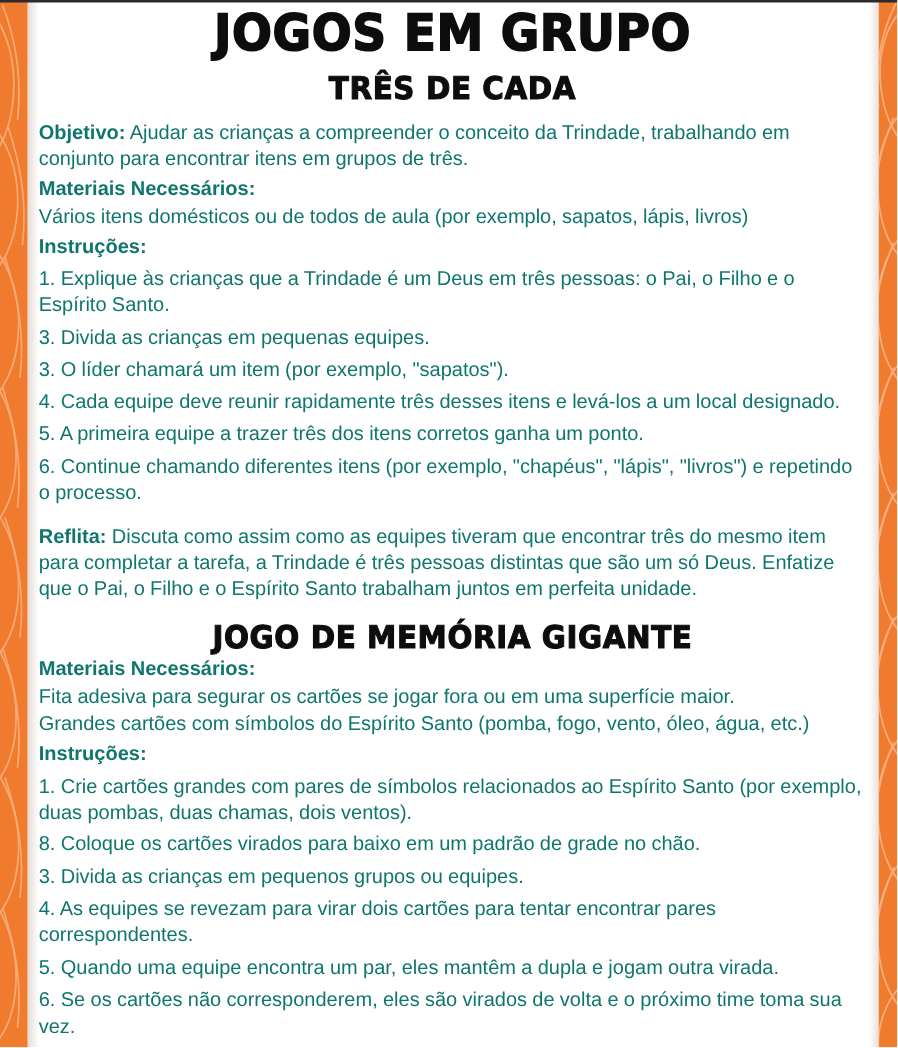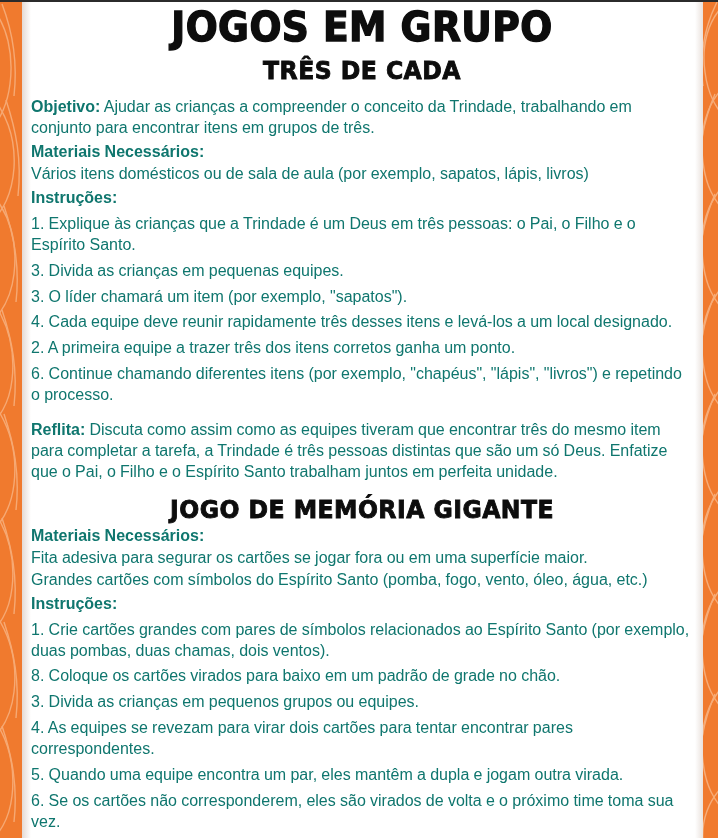--- a/index.html
+++ b/index.html
@@ -186,29 +186,29 @@
     <h1 class="title-main">JOGOS EM GRUPO</h1>
 
     <section>
 
       <h2 class="title-sub">TRÊS DE CADA</h2>
 
       <p class="body-text para sec1-top"><span class="lead">Objetivo:</span><span> Ajudar as crianças a compreender o conceito da Trindade, trabalhando em conjunto para encontrar itens em grupos de três.</span></p>
 
       <p class="body-text label">Materiais Necessários:</p>
 
-      <p class="body-text plain">Vários itens domésticos ou de sala de aula (por exemplo, sapatos, lápis, livros)</p>
+      <p class="body-text plain">Vários itens domésticos ou de todos de aula (por exemplo, sapatos, lápis, livros)</p>
 
       <p class="body-text label">Instruções:</p>
 
       <p class="body-text step">1. Explique às crianças que a Trindade é um Deus em três pessoas: o Pai, o Filho e o Espírito Santo.</p>
       <p class="body-text step">3. Divida as crianças em pequenas equipes.</p>
       <p class="body-text step">3. O líder chamará um item (por exemplo, "sapatos").</p>
       <p class="body-text step">4. Cada equipe deve reunir rapidamente três desses itens e levá-los a um local designado.</p>
-      <p class="body-text step">2. A primeira equipe a trazer três dos itens corretos ganha um ponto.</p>
+      <p class="body-text step">5. A primeira equipe a trazer três dos itens corretos ganha um ponto.</p>
       <p class="body-text step">6. Continue chamando diferentes itens (por exemplo, "chapéus", "lápis", "livros") e repetindo o processo.</p>
 
       <p class="body-text reflect"><span class="lead">Reflita:</span><span> Discuta como assim como as equipes tiveram que encontrar três do mesmo item para completar a tarefa, a Trindade é três pessoas distintas que são um só Deus. Enfatize que o Pai, o Filho e o Espírito Santo trabalham juntos em perfeita unidade.</span></p>
 
     </section>
 
     <section>
 
       <h2 class="title-sub second">JOGO DE MEMÓRIA GIGANTE</h2>
 

